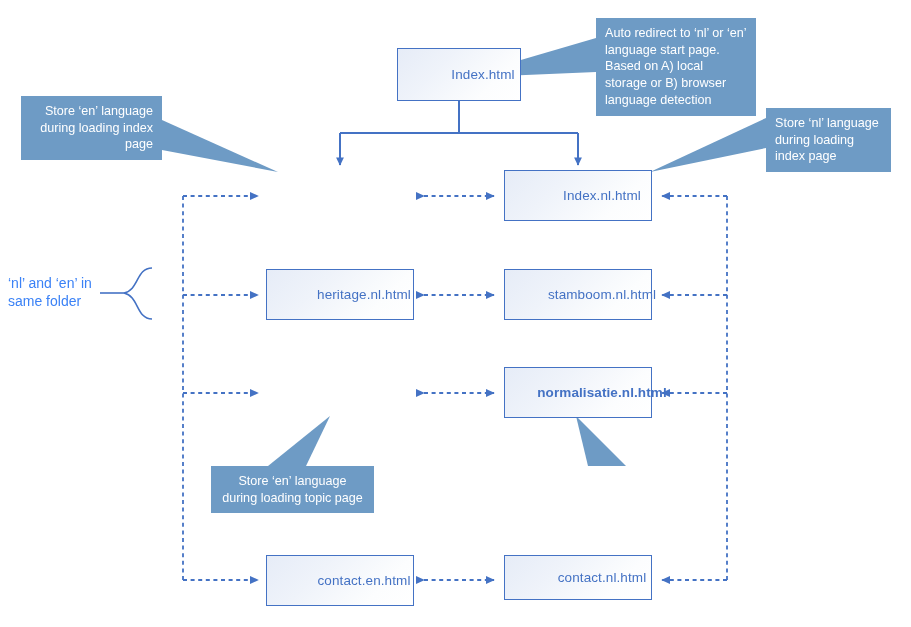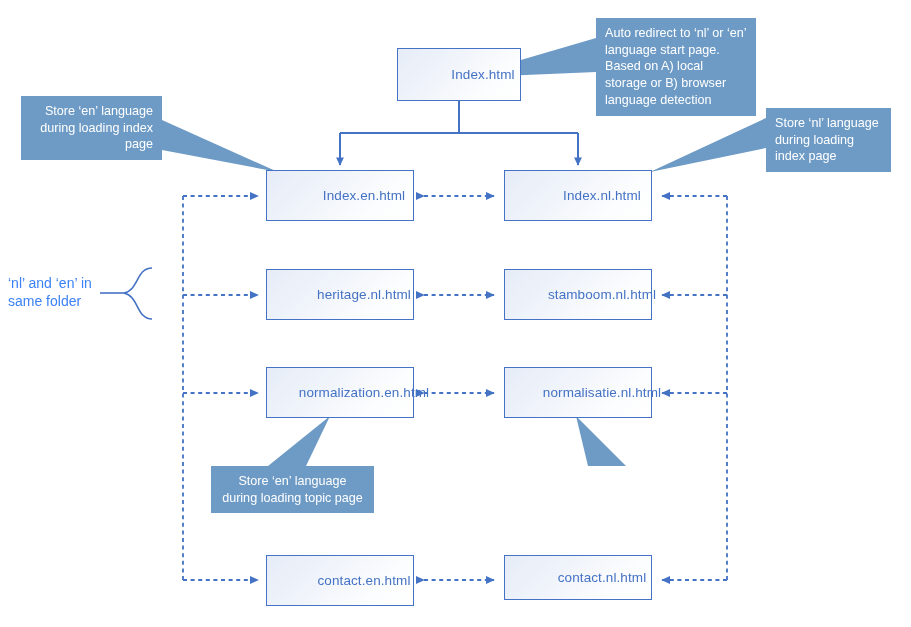--- a/index.html
+++ b/index.html
@@ -133,29 +133,27 @@
 
   <div class="callout align-left" style="left:766px; top:108px; width:125px;">Store ‘nl’ language during loading index page</div>
 
   <div class="callout align-center" style="left:211px; top:466px; width:163px;">Store ‘en’ language during loading topic page</div>
 
 
   <div class="bracket-label" style="left:8px; top:274px; width:92px;">‘nl’ and ‘en’ in same folder</div>
 
   <div class="node-box" style="left:397px; top:48px; width:124px; height:53px;">Index.html</div>
 
-  <div class="node-box" style="left:266px; top:170px; width:148px; height:51px;">Index.en.html</div>
 
   <div class="node-box" style="left:504px; top:170px; width:148px; height:51px;">Index.nl.html</div>
 
   <div class="node-box" style="left:266px; top:269px; width:148px; height:51px;">heritage.nl.html</div>
 
   <div class="node-box" style="left:504px; top:269px; width:148px; height:51px;">stamboom.nl.html</div>
 
-  <div class="node-box" style="left:266px; top:367px; width:148px; height:51px;">normalization.en.html</div>
 
-  <div class="node-box" style="left:504px; top:367px; width:148px; height:51px;">normalisatie.nl.html</div>
+  <div class="node-box" style="left:504px; top:367px; width:148px; height:51px;font-weight:bold;">normalisatie.nl.html</div>
 
   <div class="node-box" style="left:266px; top:555px; width:148px; height:51px;">contact.en.html</div>
 
   <div class="node-box" style="left:504px; top:555px; width:148px; height:45px;">contact.nl.html</div>
 
 </div>
 
 </body></html>

